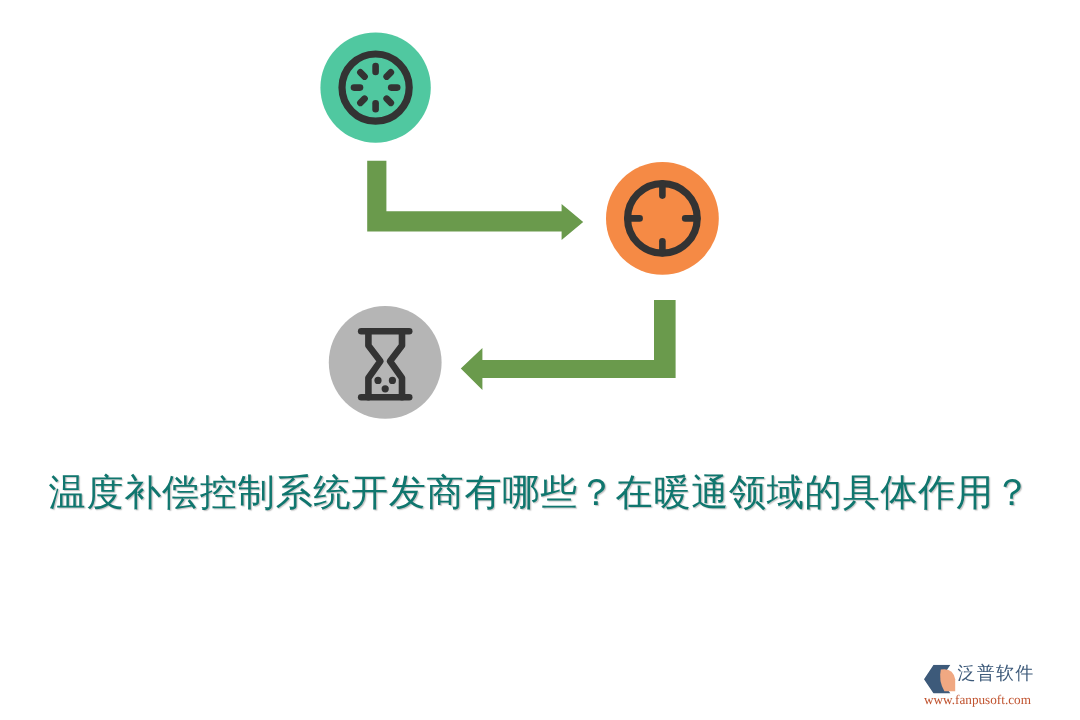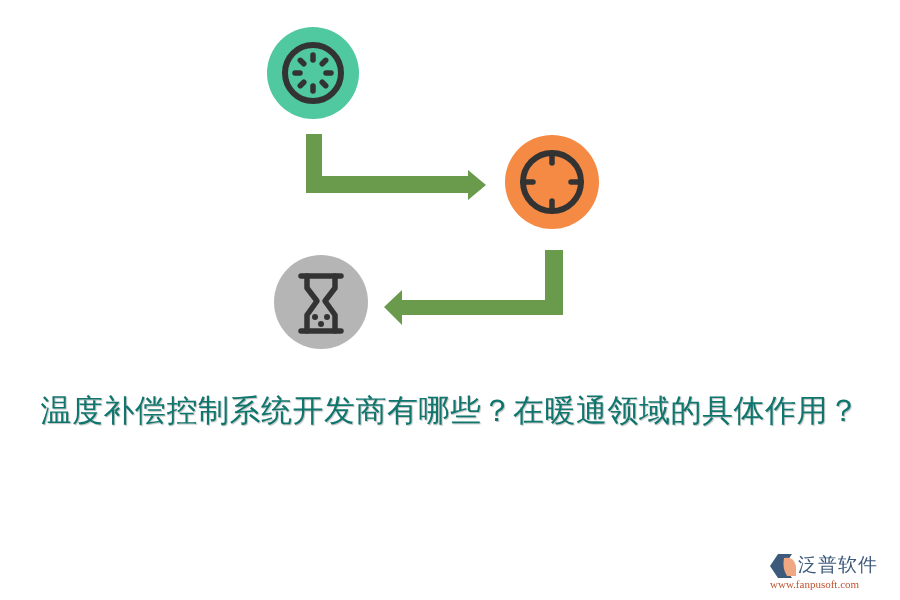--- a/index.html
+++ b/index.html
@@ -16,21 +16,21 @@
     .title {
       position: absolute; left: 0; top: 390px; width: 900px; text-align: center;
       font-size: 31px; color: #0f766e; letter-spacing: 0.5px;
       text-shadow: 1px 1px 1px rgba(0,0,0,0.25);
       white-space: nowrap;
     }
     .logo {
       position: absolute; left: 768px; top: 552px; width: 125px; height: 40px;
     }
     .logo-name {
-      position: absolute; left: 30px; top: 0px; font-size: 19px; color: #3d5a7a;
+      position: absolute; left: 30px; top: 0px; font-size: 15px; color: #3d5a7a;
       font-family: "DejaVu Sans", "Liberation Sans", sans-serif; letter-spacing: 1px;
     }
     .logo-url {
       position: absolute; left: 2px; top: 26px; font-size: 11px; color: #c0532f;
       font-family: Liberation Serif, serif;
     }
   </style>
 </head>
 <body>
 

